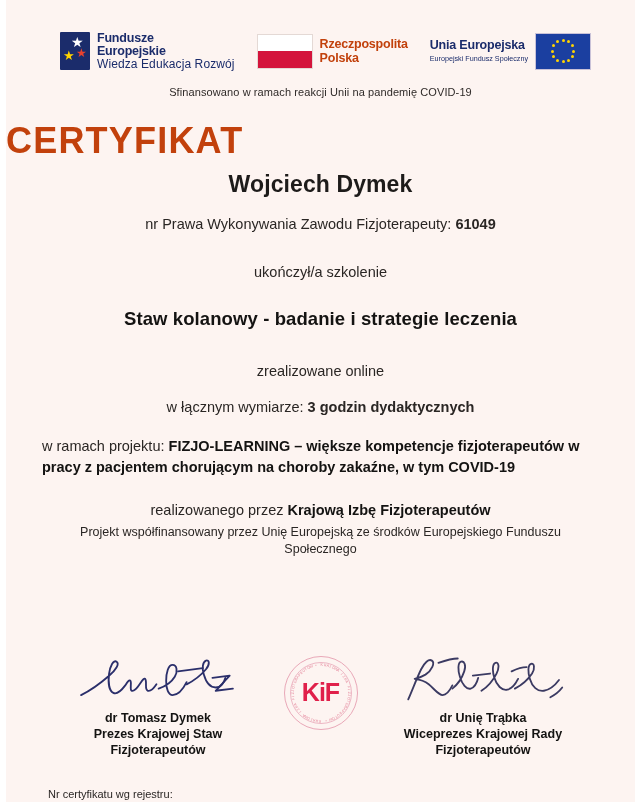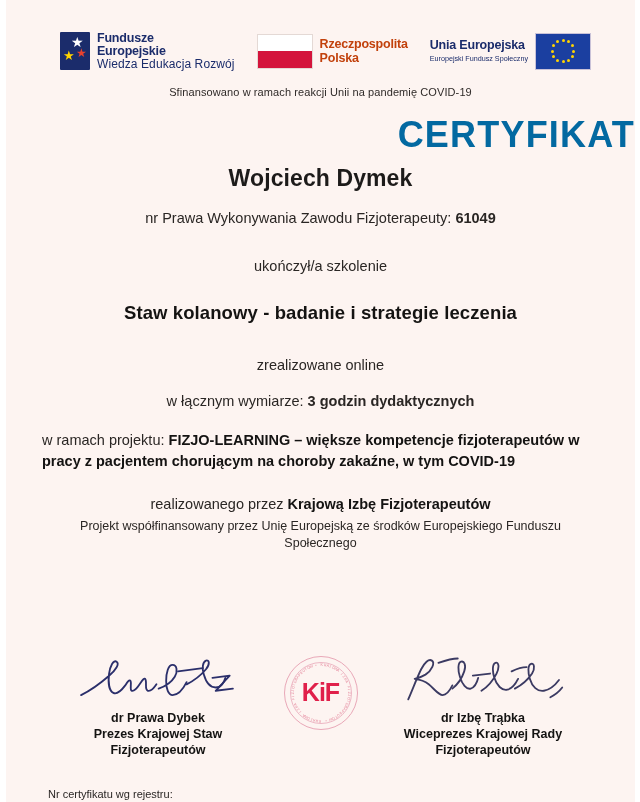--- a/index.html
+++ b/index.html
@@ -128,26 +128,26 @@
   .funding-note {
     text-align: center;
     font-size: 11px;
     color: #2f2a28;
     margin-top: 16px;
     letter-spacing: 0.1px;
   }
 
   
   .cert-title {
-    text-align: right;
+    text-align: left;
     font-size: 36px;
     font-weight: bold;
-    color: #0369a1;
+    color: #c2410c;
     letter-spacing: 1.2px;
-    margin-top: 16px;
+    margin-top: 22px;
   }
   .recipient-name {
     text-align: center;
     font-size: 23px;
     font-weight: bold;
     color: #1d1b1a;
     margin-top: 9px;
     letter-spacing: 0.1px;
   }
   .line-center {
@@ -368,21 +368,21 @@
     <div class="sign-col">
       <svg class="sig-img" viewBox="0 0 170 52">
         <g fill="none" stroke="#2b2f6b" stroke-width="1.7" stroke-linecap="round" stroke-linejoin="round">
           <path d="M14 40 C22 36,32 29,40 22 C46 17,50 11,47 9 C44 7,41 13,40 20 C39 28,40 36,44 38 C48 40,52 35,55 31 C57 28,59 25,60 27 C61 30,59 35,61 36 C64 37,67 32,69 29 C71 26,73 23,74 26 C75 30,73 35,76 36 C79 37,82 33,84 30"></path>
           <path d="M86 34 C92 32,98 28,101 23 C104 18,103 12,99 12 C95 12,93 19,93 27 C93 34,95 40,99 40 C104 40,109 34,112 28"></path>
           <path d="M104 18 L127 15"></path>
           <path d="M112 30 C118 27,125 22,130 16 C134 11,133 7,130 8 C127 9,126 15,128 21 C130 28,134 33,139 33 C144 33,147 28,148 24"></path>
           <path d="M136 24 L152 22 L139 36 L155 34"></path>
         </g>
       </svg>
-      <div class="sign-name">dr Prawa Dybek</div>
+      <div class="sign-name">dr Tomasz Dymek</div>
       <div class="sign-role">Prezes Krajowej Staw</div>
       <div class="sign-role">Fizjoterapeutów</div>
     </div>
 
     <div class="sign-col center">
       <div class="kif-seal">
         <div class="ring-inner"></div>
         <div class="micro" id="seal-micro">
             <span style="transform: rotate(-90deg) translate(30px) rotate(90deg);">K</span>
             <span style="transform: rotate(-84.1935deg) translate(30px) rotate(90deg);">R</span>
@@ -457,21 +457,21 @@
           <path d="M16 44 C20 35,24 24,28 16 C31 10,35 6,38 8 C41 10,38 17,32 21 C27 24,22 25,22 25 C22 25,30 26,35 30 C40 34,44 40,48 40 C52 40,55 35,57 31"></path>
           <path d="M44 10 C50 8,56 6,62 6"></path>
           <path d="M57 34 C62 30,66 24,68 18 C70 12,68 8,65 9 C62 10,62 17,64 23 C66 30,70 35,74 34 C78 33,80 28,81 24"></path>
           <path d="M76 22 L92 20"></path>
           <path d="M84 36 C90 32,95 26,98 20 C101 14,100 9,97 10 C94 11,94 18,96 24 C98 31,103 36,108 35 C113 34,116 29,118 25"></path>
           <path d="M112 18 C116 16,121 14,126 14"></path>
           <path d="M115 34 C121 31,127 26,131 20 C134 15,133 10,130 11 C127 12,127 19,129 25 C131 32,136 37,142 36 C148 35,153 30,156 26"></path>
           <path d="M148 42 C152 40,156 37,159 33"></path>
         </g>
       </svg>
-      <div class="sign-name">dr Izbę Trąbka</div>
+      <div class="sign-name">dr Unię Trąbka</div>
       <div class="sign-role">Wiceprezes Krajowej Rady</div>
       <div class="sign-role">Fizjoterapeutów</div>
     </div>
 
   </div>
 
   <div class="footer-registry">Nr certyfikatu wg rejestru:</div>
 
 </div>
 

